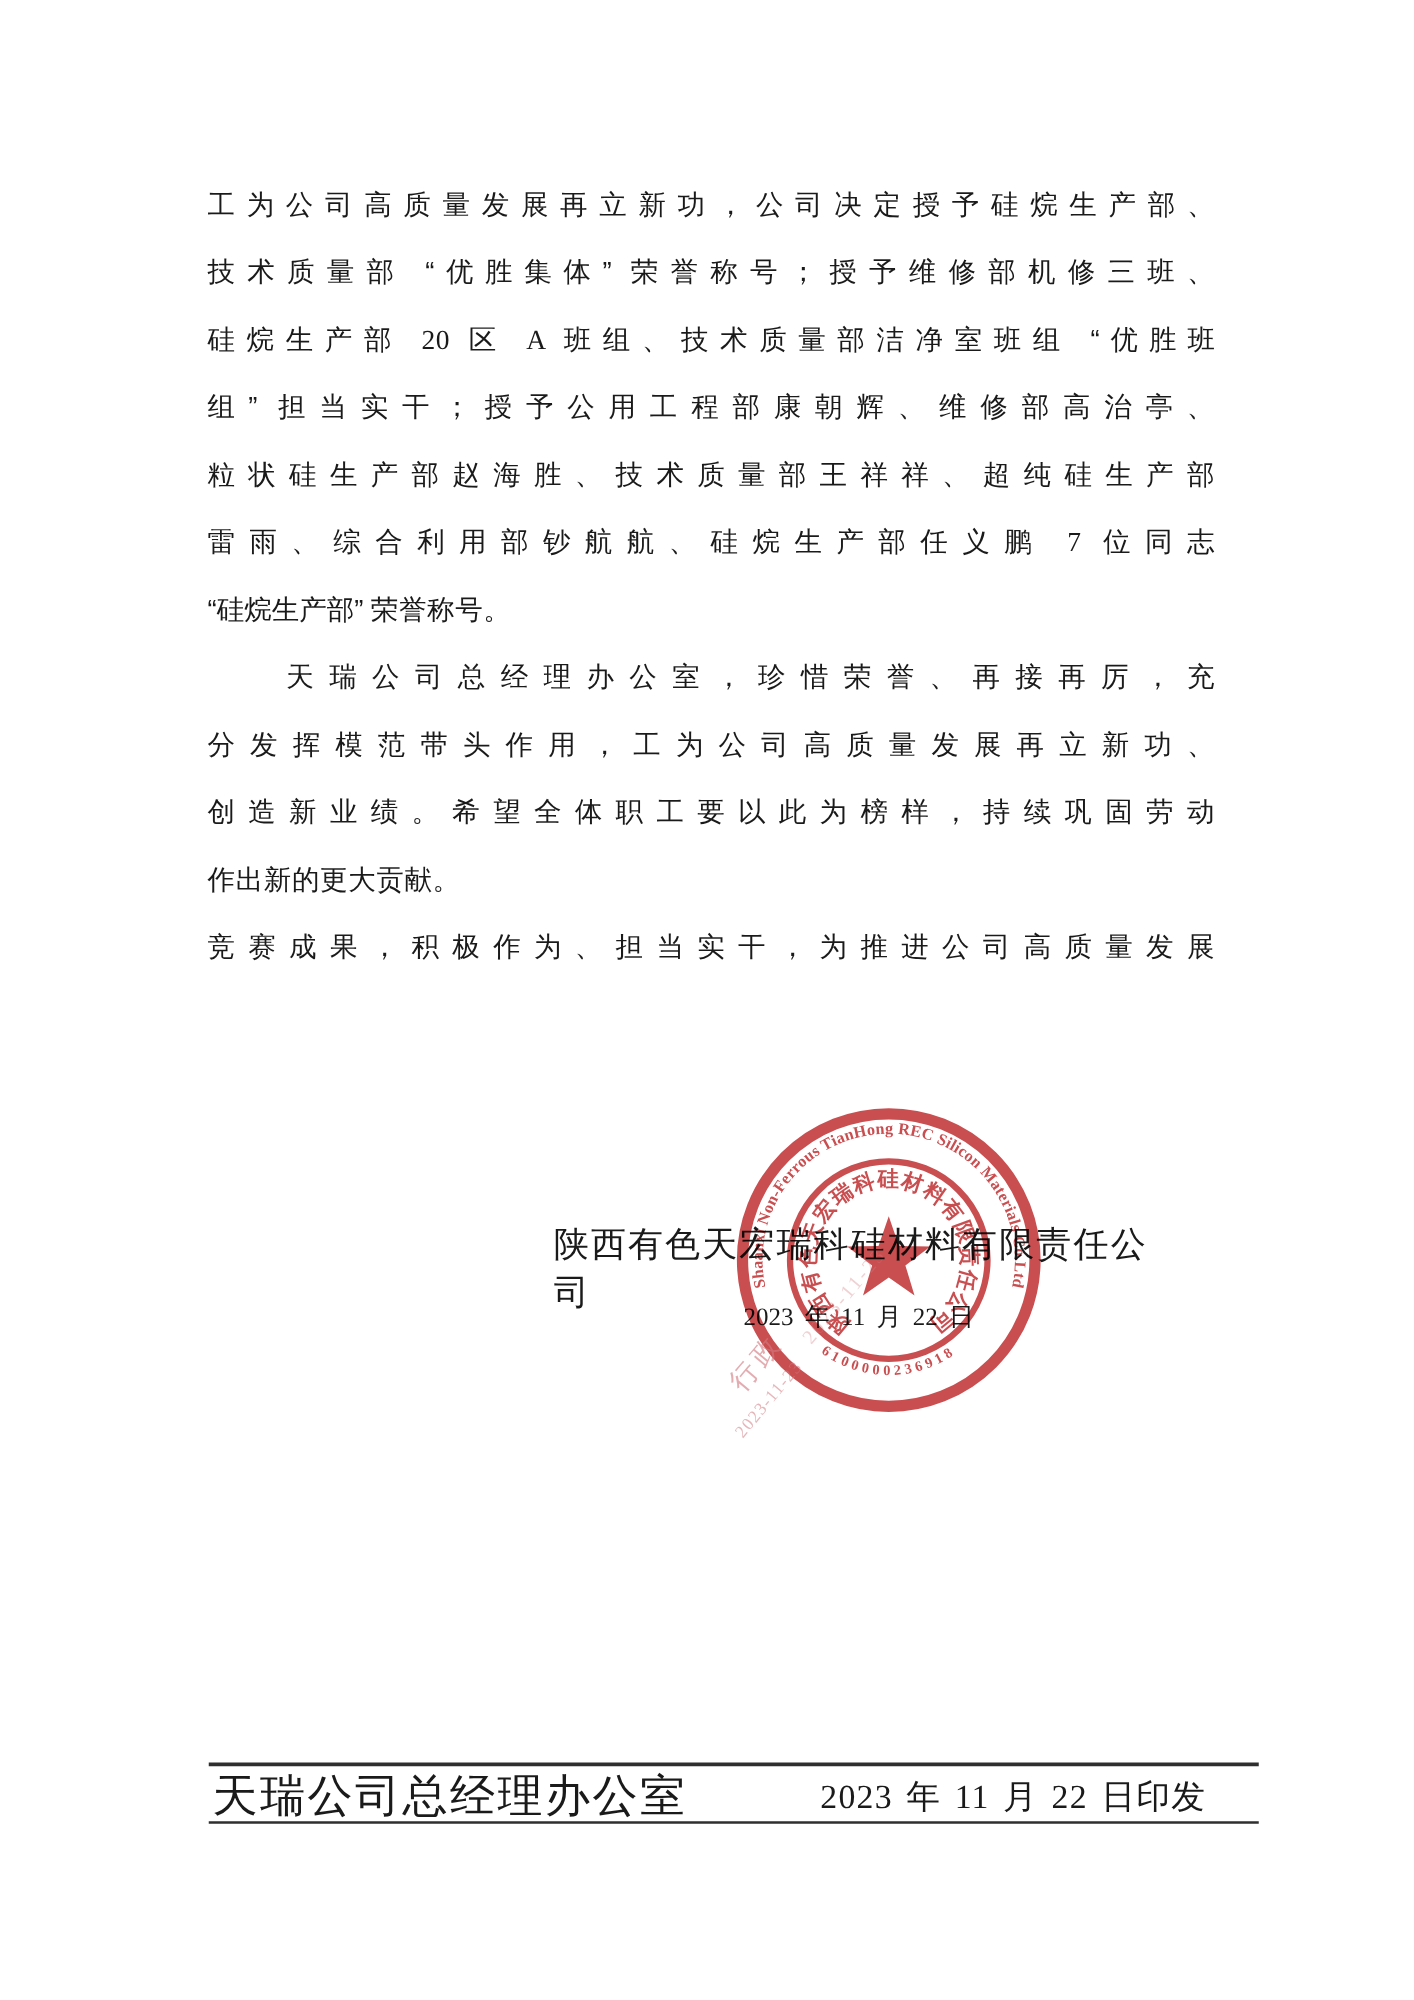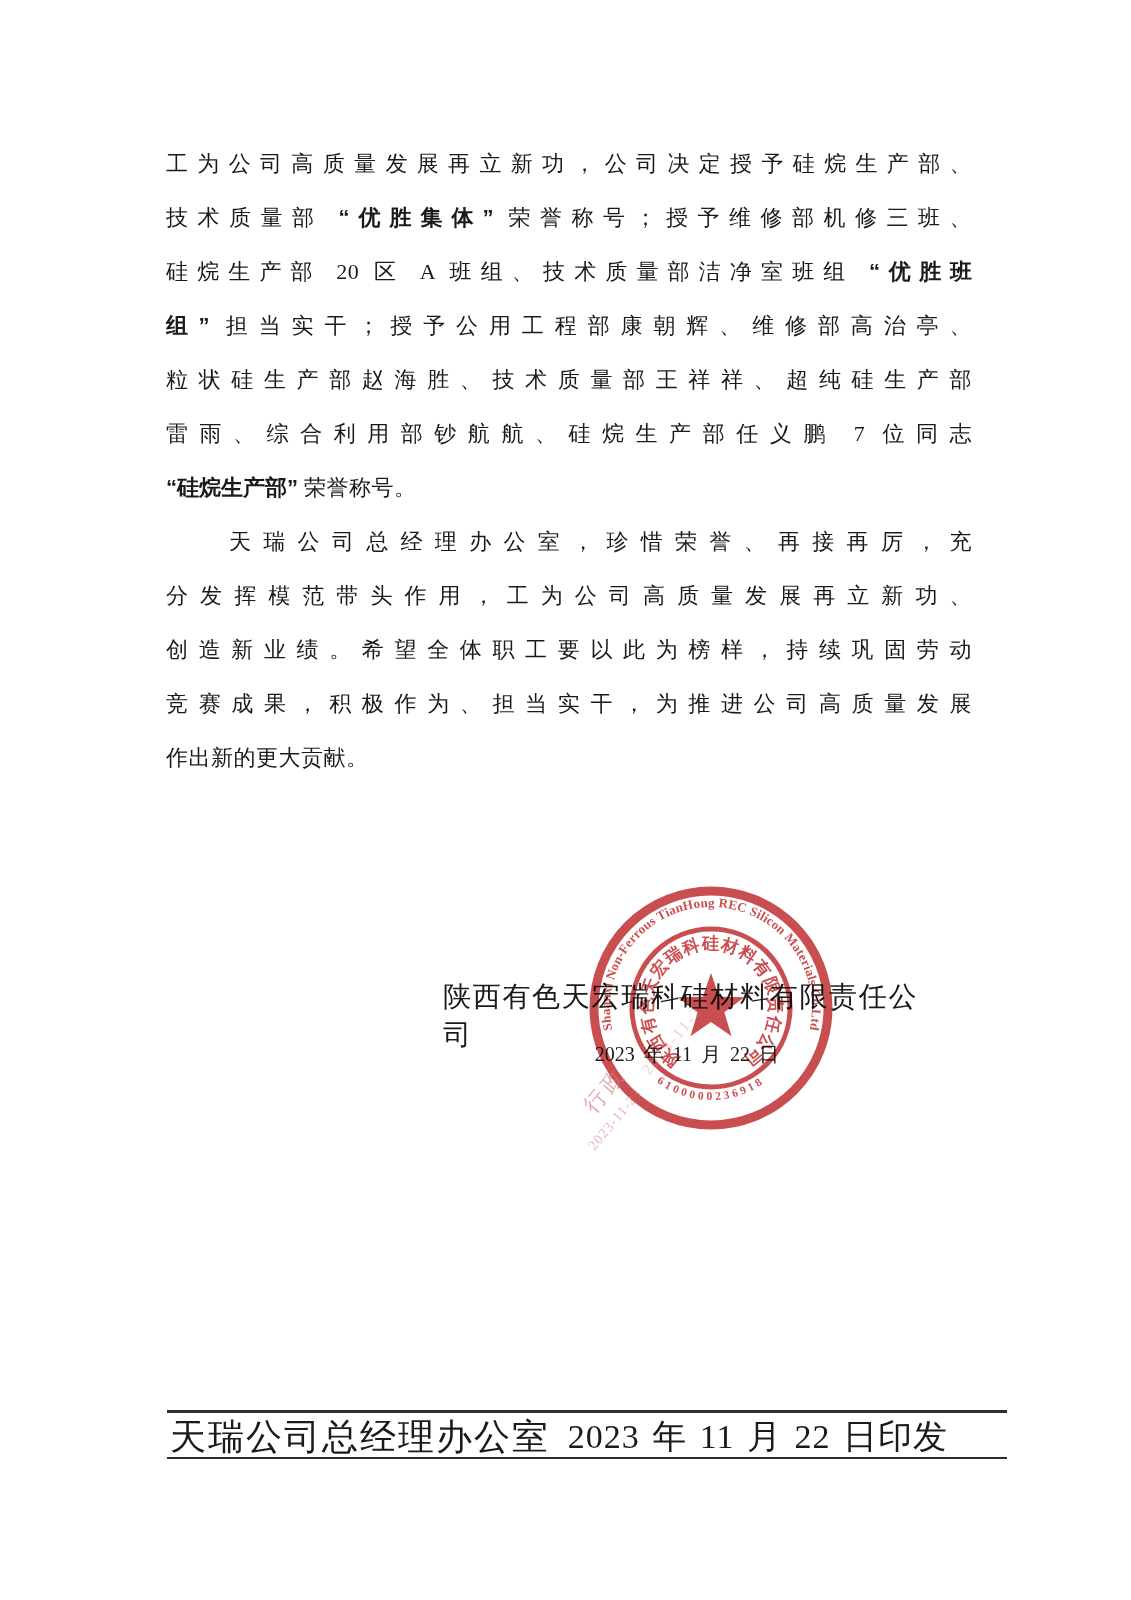--- a/index.html
+++ b/index.html
@@ -14,21 +14,21 @@
   
   .body-block{position:absolute;left:166px;top:144px;width:806px;}
   .line{
     height:54px;line-height:40px;font-size:22px;
     text-align:justify;text-align-last:justify;
     white-space:normal;letter-spacing:0.5px;
   }
   .line.short{text-align-last:left;}
   .line.indent{padding-left:63px;}
   .bseg{
-    font-weight:bold;
+    font-weight:normal;
     font-family:"Liberation Sans",sans-serif;
     letter-spacing:0;
   }
 
   
   .sign-company{
     position:absolute;left:443px;top:978px;width:474px;
     font-size:28px;line-height:38px;letter-spacing:0.5px;
     text-align:justify;text-align-last:justify;
   }
@@ -59,22 +59,22 @@
 
   
   .footer-rule{position:absolute;left:167px;width:840px;background:#2f2f2f;}
   .footer-rule.top{top:1410px;height:3px;}
   .footer-rule.bottom{top:1457px;height:2px;}
   .footer-issuer{
     position:absolute;left:170px;top:1417px;height:40px;line-height:40px;
     font-size:36px;letter-spacing:2px;
   }
   .footer-date{
-    position:absolute;right:183px;top:1417px;height:40px;line-height:40px;
-    font-size:34px;letter-spacing:1px;word-spacing:3px;
+    position:absolute;right:166px;top:1417px;height:40px;line-height:40px;
+    font-size:27px;letter-spacing:1px;word-spacing:3px;
   }
 </style>
 </head>
 <body>
 
 <div class="page">
 
   <div class="body-block">
     <div class="line">
       <span>工为公司高质量发展再立新功，公司决定授予硅烷生产部、</span>
@@ -100,25 +100,25 @@
 
     <div class="line indent">
       <span>天瑞公司总经理办公室，珍惜荣誉、再接再厉，充</span>
     </div>
     <div class="line">
       <span>分发挥模范带头作用，工为公司高质量发展再立新功、</span>
     </div>
     <div class="line">
       <span>创造新业绩。希望全体职工要以此为榜样，持续巩固劳动</span>
     </div>
+    <div class="line short">
+      <span>作出新的更大贡献。</span>
+    </div>
     <div class="line">
       <span>竞赛成果，积极作为、担当实干，为推进公司高质量发展</span>
-    </div>
-    <div class="line short">
-      <span>作出新的更大贡献。</span>
     </div>
   </div>
 
   <div class="sign-company">陕西有色天宏瑞科硅材料有限责任公司</div>
   <div class="sign-date">2023 年 11 月 22 日</div>
 
   <div class="seal">
     <svg viewBox="0 0 300 300" width="300" height="300">
       <defs>
         <path id="enArc" d="M 58.5,192.7 A 101,101 0 1 1 241.5,192.7" fill="none"></path>

